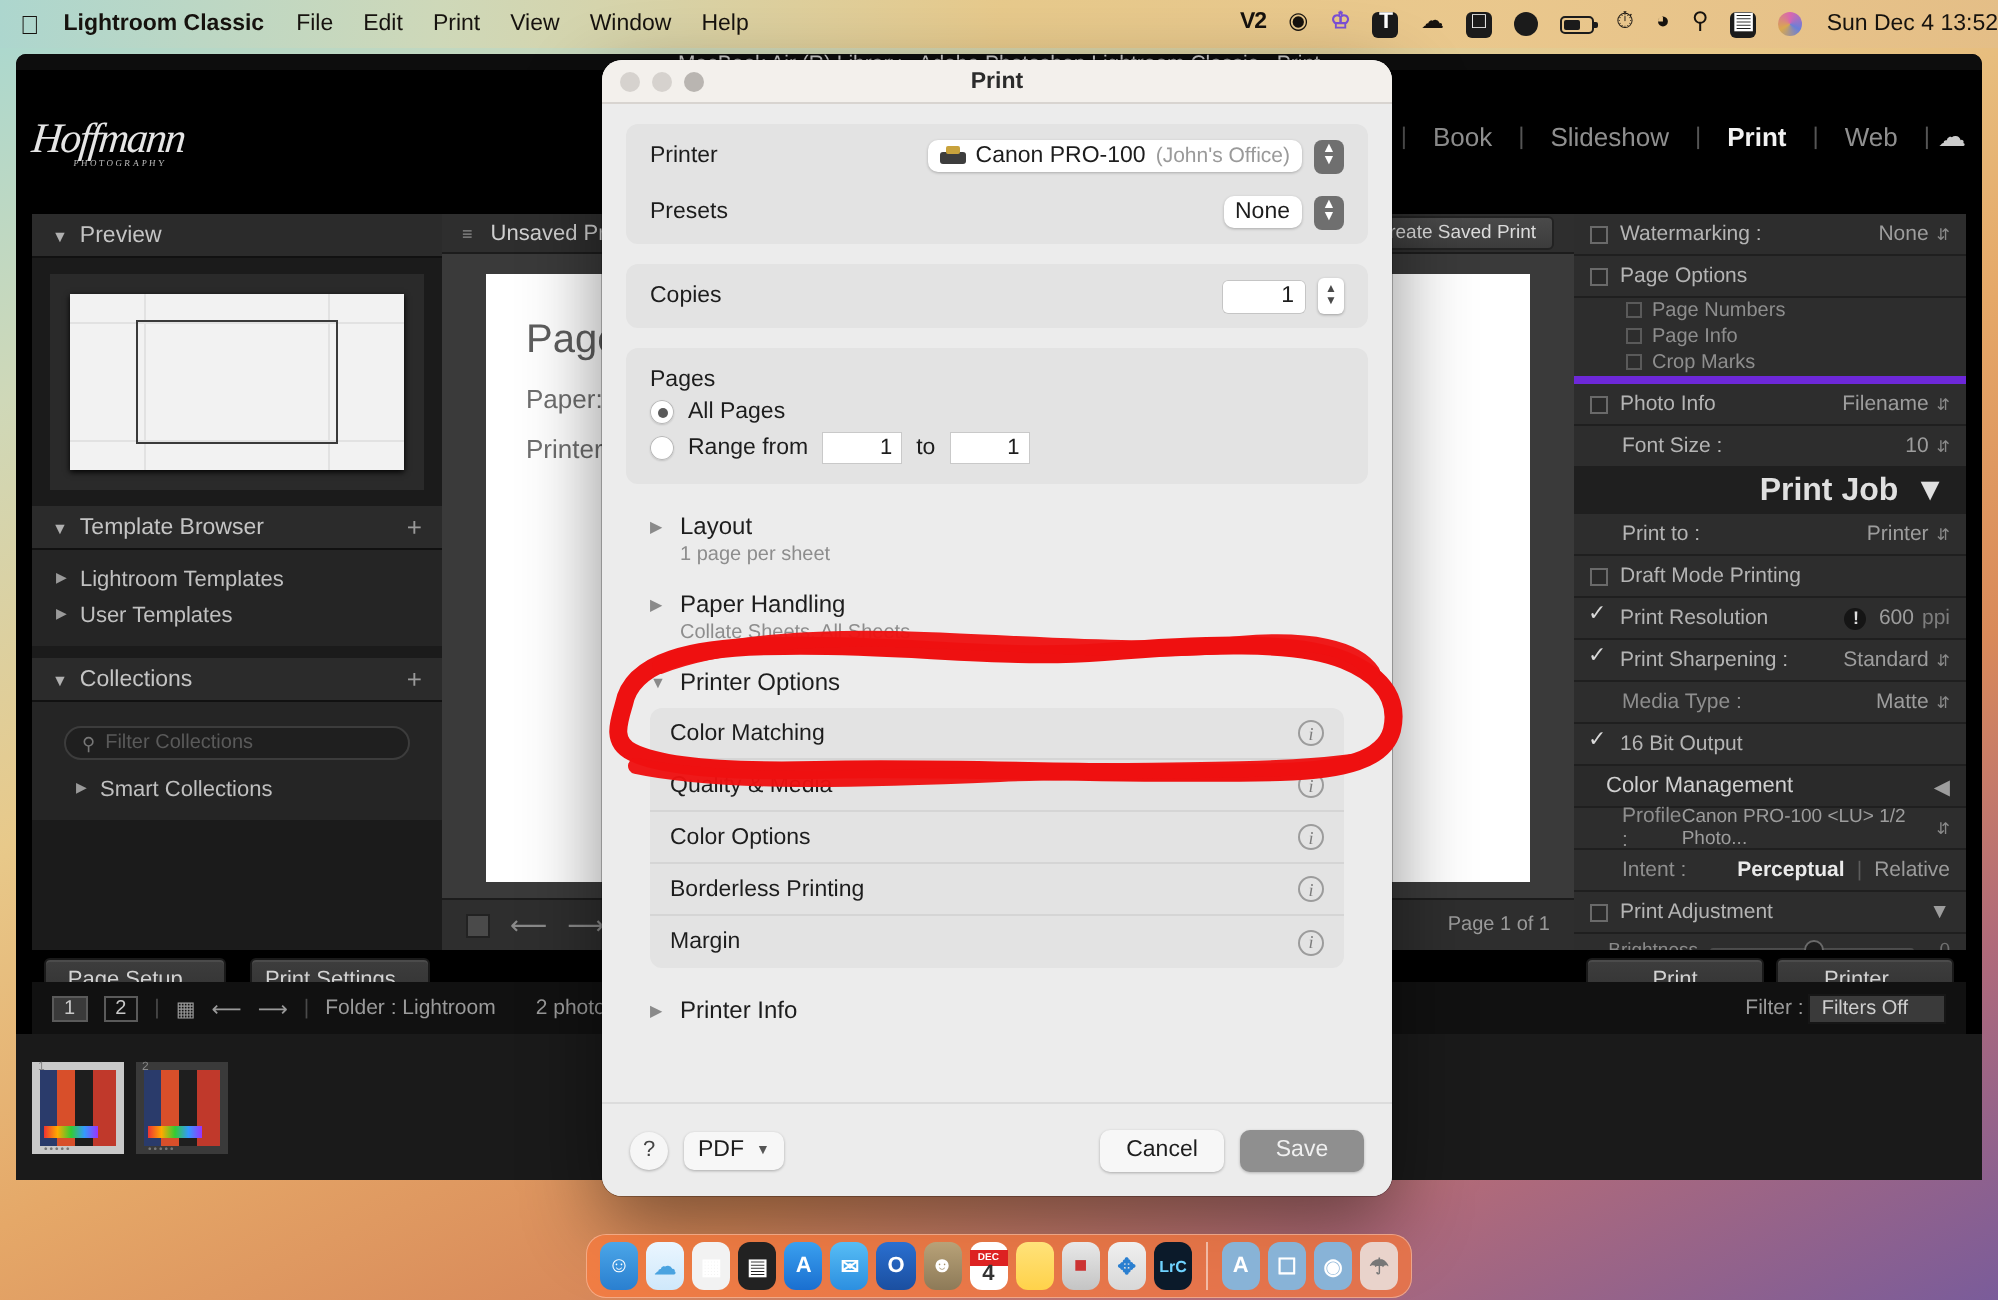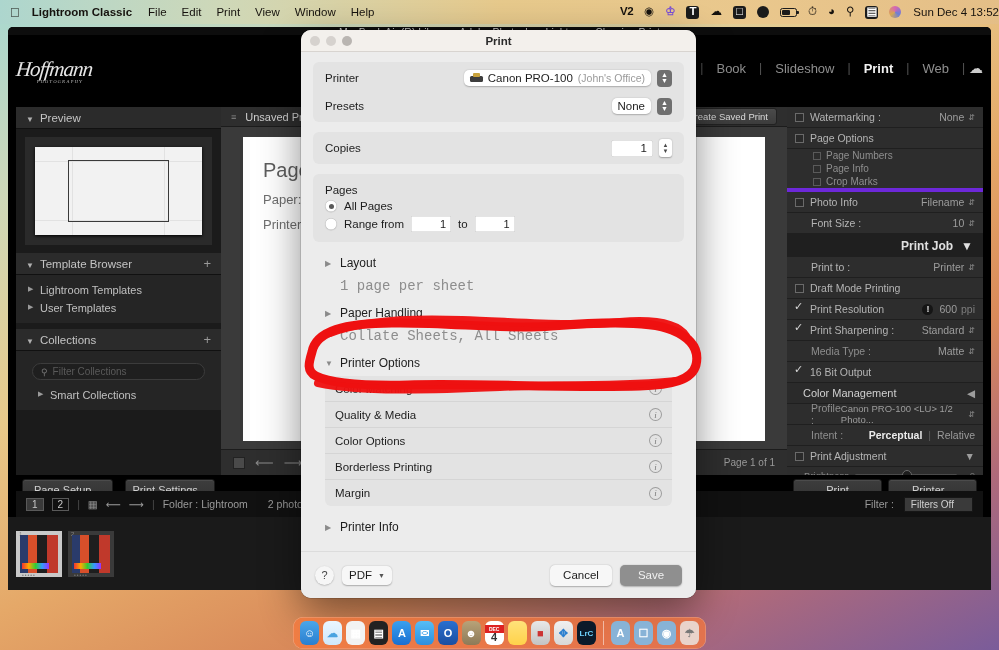--- a/index.html
+++ b/index.html
@@ -145,39 +145,39 @@
   }
   .rp-row .val { margin-left:auto; color:#9d9d9d; }
   .rp-row .stepper { margin-left:4px; color:#8a8a8a; font-size:8px; }
   .chk { width:9px;height:9px;border:1px solid #6a6a6a;display:inline-block;margin-right:6px; background:#2a2a2a;}
   .chk.on { border-color:#9a9a9a; position:relative; background:transparent; border:none; }
   .chk.on:after{content:"\2713"; position:absolute; left:-1px; top:-5px; font-size:11px; color:#d8d8d8;}
   .rp-sub { padding-left:26px; color:#8e8e8e; font-size:10px; line-height:13px; background:#2d2d2d;}
   .rp-sub .ck{width:8px;height:8px;border:1px solid #5a5a5a;display:inline-block;margin-right:5px;vertical-align:-1px;}
   .rp-section {
     display:flex; align-items:center; justify-content:flex-end; gap:8px;
-    height:23px; padding:0 10px; background:#1f1f1f; color:#e0e0e0; font-size:12px; font-weight:bold;
+    height:23px; padding:0 10px; background:#1f1f1f; color:#e0e0e0; font-size:16px; font-weight:bold;
   }
   .warn-icon{width:11px;height:11px;border-radius:50%;background:#151515;color:#ddd;font-size:9px;font-weight:bold;display:inline-flex;align-items:center;justify-content:center;margin-right:6px;}
   .slider-row{display:flex;align-items:center;height:16px;padding:0 8px;color:#8a8a8a;font-size:9.5px;background:#2d2d2d;}
   .slider-row .lbl{width:54px;text-align:right;margin-right:6px;}
   .track{flex:1;height:3px;background:linear-gradient(#4e4e4e,#3a3a3a);border-radius:2px;position:relative;}
   .knob{position:absolute;top:-4px;width:10px;height:10px;border-radius:50%;background:#1d1d1d;border:1px solid #6a6a6a;}
   .right-bottom { position:absolute; right:8px; bottom:16px; width:196px; display:flex; gap:6px; padding:0 6px;}
   .right-bottom .lr-btn { flex:1; }
 
   
   .filmstrip-bar {
     position:absolute; left:8px; right:8px; bottom:0; height:26px;
     background:#111; display:flex; align-items:center; gap:8px; padding:0 10px;
     color:#9a9a9a; font-size:10.5px;
   }
   .numbox { border:1px solid #5a5a5a; padding:0px 5px; font-size:10px; color:#c8c8c8; }
   .numbox.on{ background:#3a3a3a; }
-  .filmstrip-bar .filter { margin-left:auto; display:flex; align-items:center; gap:10px;}
+  .filmstrip-bar .filter { margin-left:auto; display:flex; align-items:center; gap:2px;}
   .filter-select { background:#3a3a3a; border:1px solid #161616; padding:1px 18px 1px 6px; color:#cfcfcf; font-size:10px; position:relative;}
 
   .film-tray {
     position:absolute; left:8px; top:517px; width:983px; height:73px;
     background:#1a1a1a; display:flex; align-items:center; gap:6px; padding:0 8px;
   }
   .thumb { width:46px; height:46px; padding:4px; background:#3a3a3a; position:relative;}
   .thumb.sel { background:#c9c9c9; }
   .thumb .img { width:100%; height:100%; background:
      linear-gradient(90deg,#2a3b6b 0 22%, #d84f2a 22% 46%, #1e1e1e 46% 70%, #c0392b 70% 100%);
@@ -226,21 +226,21 @@
   .gsec-title{ padding:8px 12px 2px; font-size:11.5px; }
   .radio-row{ display:flex; align-items:center; padding:2px 12px 2px 12px; gap:7px; font-size:11.5px;}
   .radio{ width:12px;height:12px;border-radius:50%;background:#fff;box-shadow:inset 0 0 0 .5px #b8b8b8, 0 .5px 1px rgba(0,0,0,.15);
       display:flex;align-items:center;justify-content:center;}
   .radio.on:after{content:"";width:5px;height:5px;border-radius:50%;background:#5a5a5a;}
   .rangefield{ background:#fff; width:40px;height:16px;line-height:16px;text-align:right;padding-right:5px;font-size:11px;
       box-shadow: inset 0 0 0 .5px #c9c9c9;}
   .disc { padding:4px 12px 8px 12px; }
   .disc-head { display:flex; align-items:center; gap:7px; font-size:12px; }
   .disc-head .chev { font-size:8px; color:#8a8a8a; width:8px; }
-  .disc-sub { color:#8d8d8d; font-size:14px; margin-left:15px; margin-top:8px;font-family:Liberation Mono, monospace; }
+  .disc-sub { color:#8d8d8d; font-size:10px; margin-left:15px; margin-top:2px; }
   .opt-list { background:#e3e3e3; border-radius:6px; margin:6px 0 0 0; overflow:hidden;}
   .opt-row { display:flex; align-items:center; height:26px; padding:0 10px; border-bottom:.5px solid #d5d5d5; font-size:11.5px;}
   .opt-row:last-child { border-bottom:none; }
   .info-ic { margin-left:auto; width:13px;height:13px;border-radius:50%;
       box-shadow: inset 0 0 0 1px #9c9c9c; color:#7c7c7c; font-size:9px;
       display:flex;align-items:center;justify-content:center; font-family:"Liberation Serif",serif; font-style:italic;}
   .dlg-footer {
     position:absolute; left:0; right:0; bottom:0; height:47px; background:#ececec;
     display:flex; align-items:center; padding:0 14px; gap:8px; border-top:.5px solid #dcdcdc;
   }

